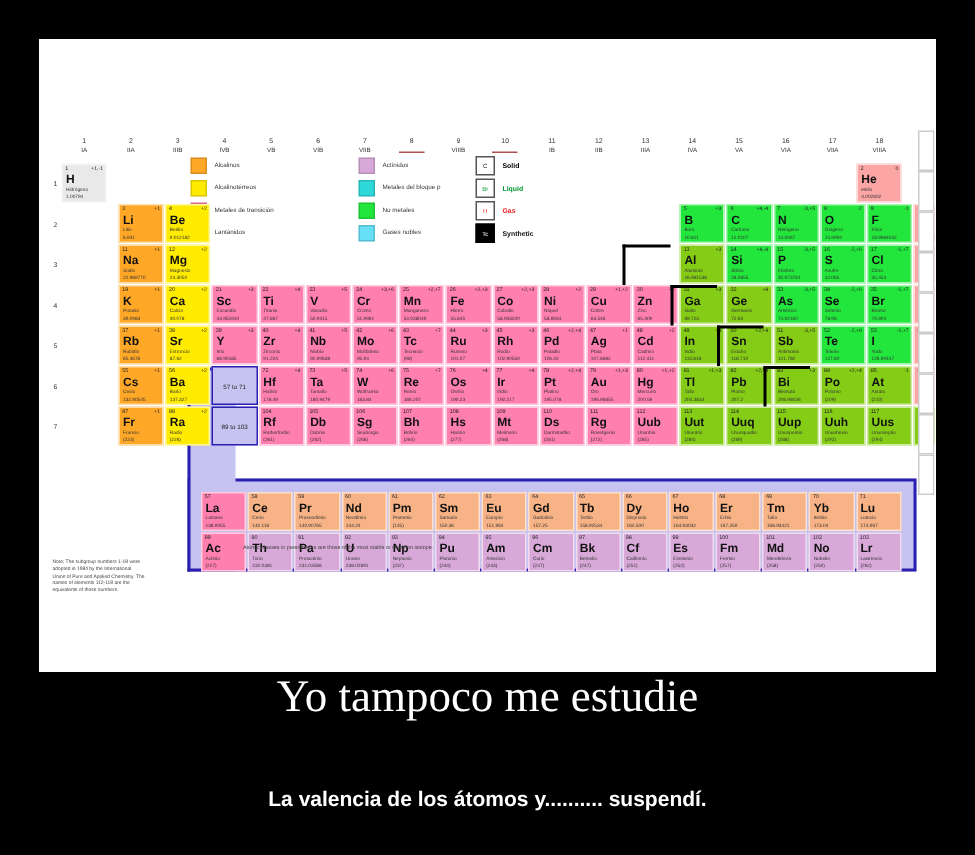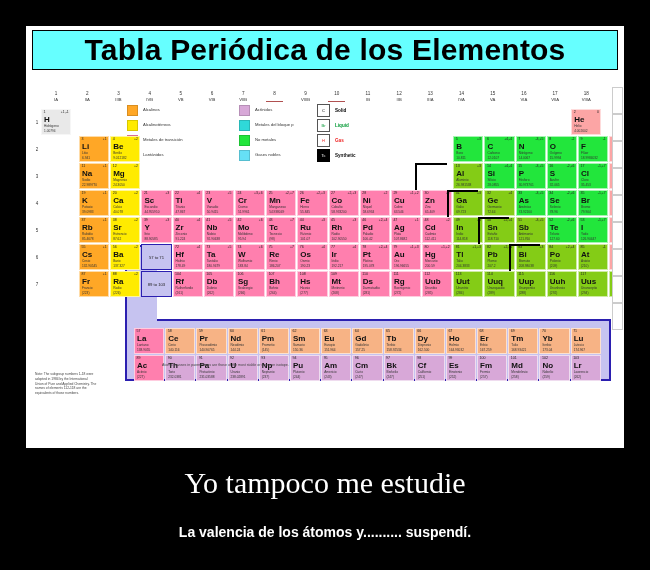--- a/index.html
+++ b/index.html
@@ -107,38 +107,35 @@
   
   #watermark{
     position:absolute;left:0;right:0;top:450px;height:22px;
     display:flex;align-items:center;justify-content:center;gap:6px;
   }
   #watermark .wline{width:40px;height:0;border-top:3px solid #fff;transform:skewX(-20deg);}
   #watermark .wtxt{color:#fff;font-size:14px;letter-spacing:-.3px;font-family:"DejaVu Sans",sans-serif;}
 
   
   #cap1{
-    position:absolute;left:0;right:0;top:468px;text-align:center;
+    position:absolute;left:0;right:0;top:450px;text-align:center;
     color:#fff;font-family:"Liberation Serif",serif;font-size:30px;line-height:1;
   }
   #cap2{
     position:absolute;left:0;right:0;top:524px;text-align:center;
     color:#fff;font-family:"Liberation Sans",sans-serif;font-size:14px;font-weight:bold;
   }
 </style>
 </head>
 <body>
 
 <div id="root">
 
   <div id="photo">
 
-    <div id="title-banner">
-      <span class="t">Tabla Periódica de los Elementos</span>
-    </div>
 
     <div id="legend">
       <div class="lgcol c1">
           <div class="lgrow">
             <span class="sw" style="background: rgb(255, 167, 38);"></span>
             <span class="lgtxt">Alcalinos</span>
           </div>
           <div class="lgrow">
             <span class="sw" style="background: rgb(255, 235, 0);"></span>
             <span class="lgtxt">Alcalinotérreos</span>

